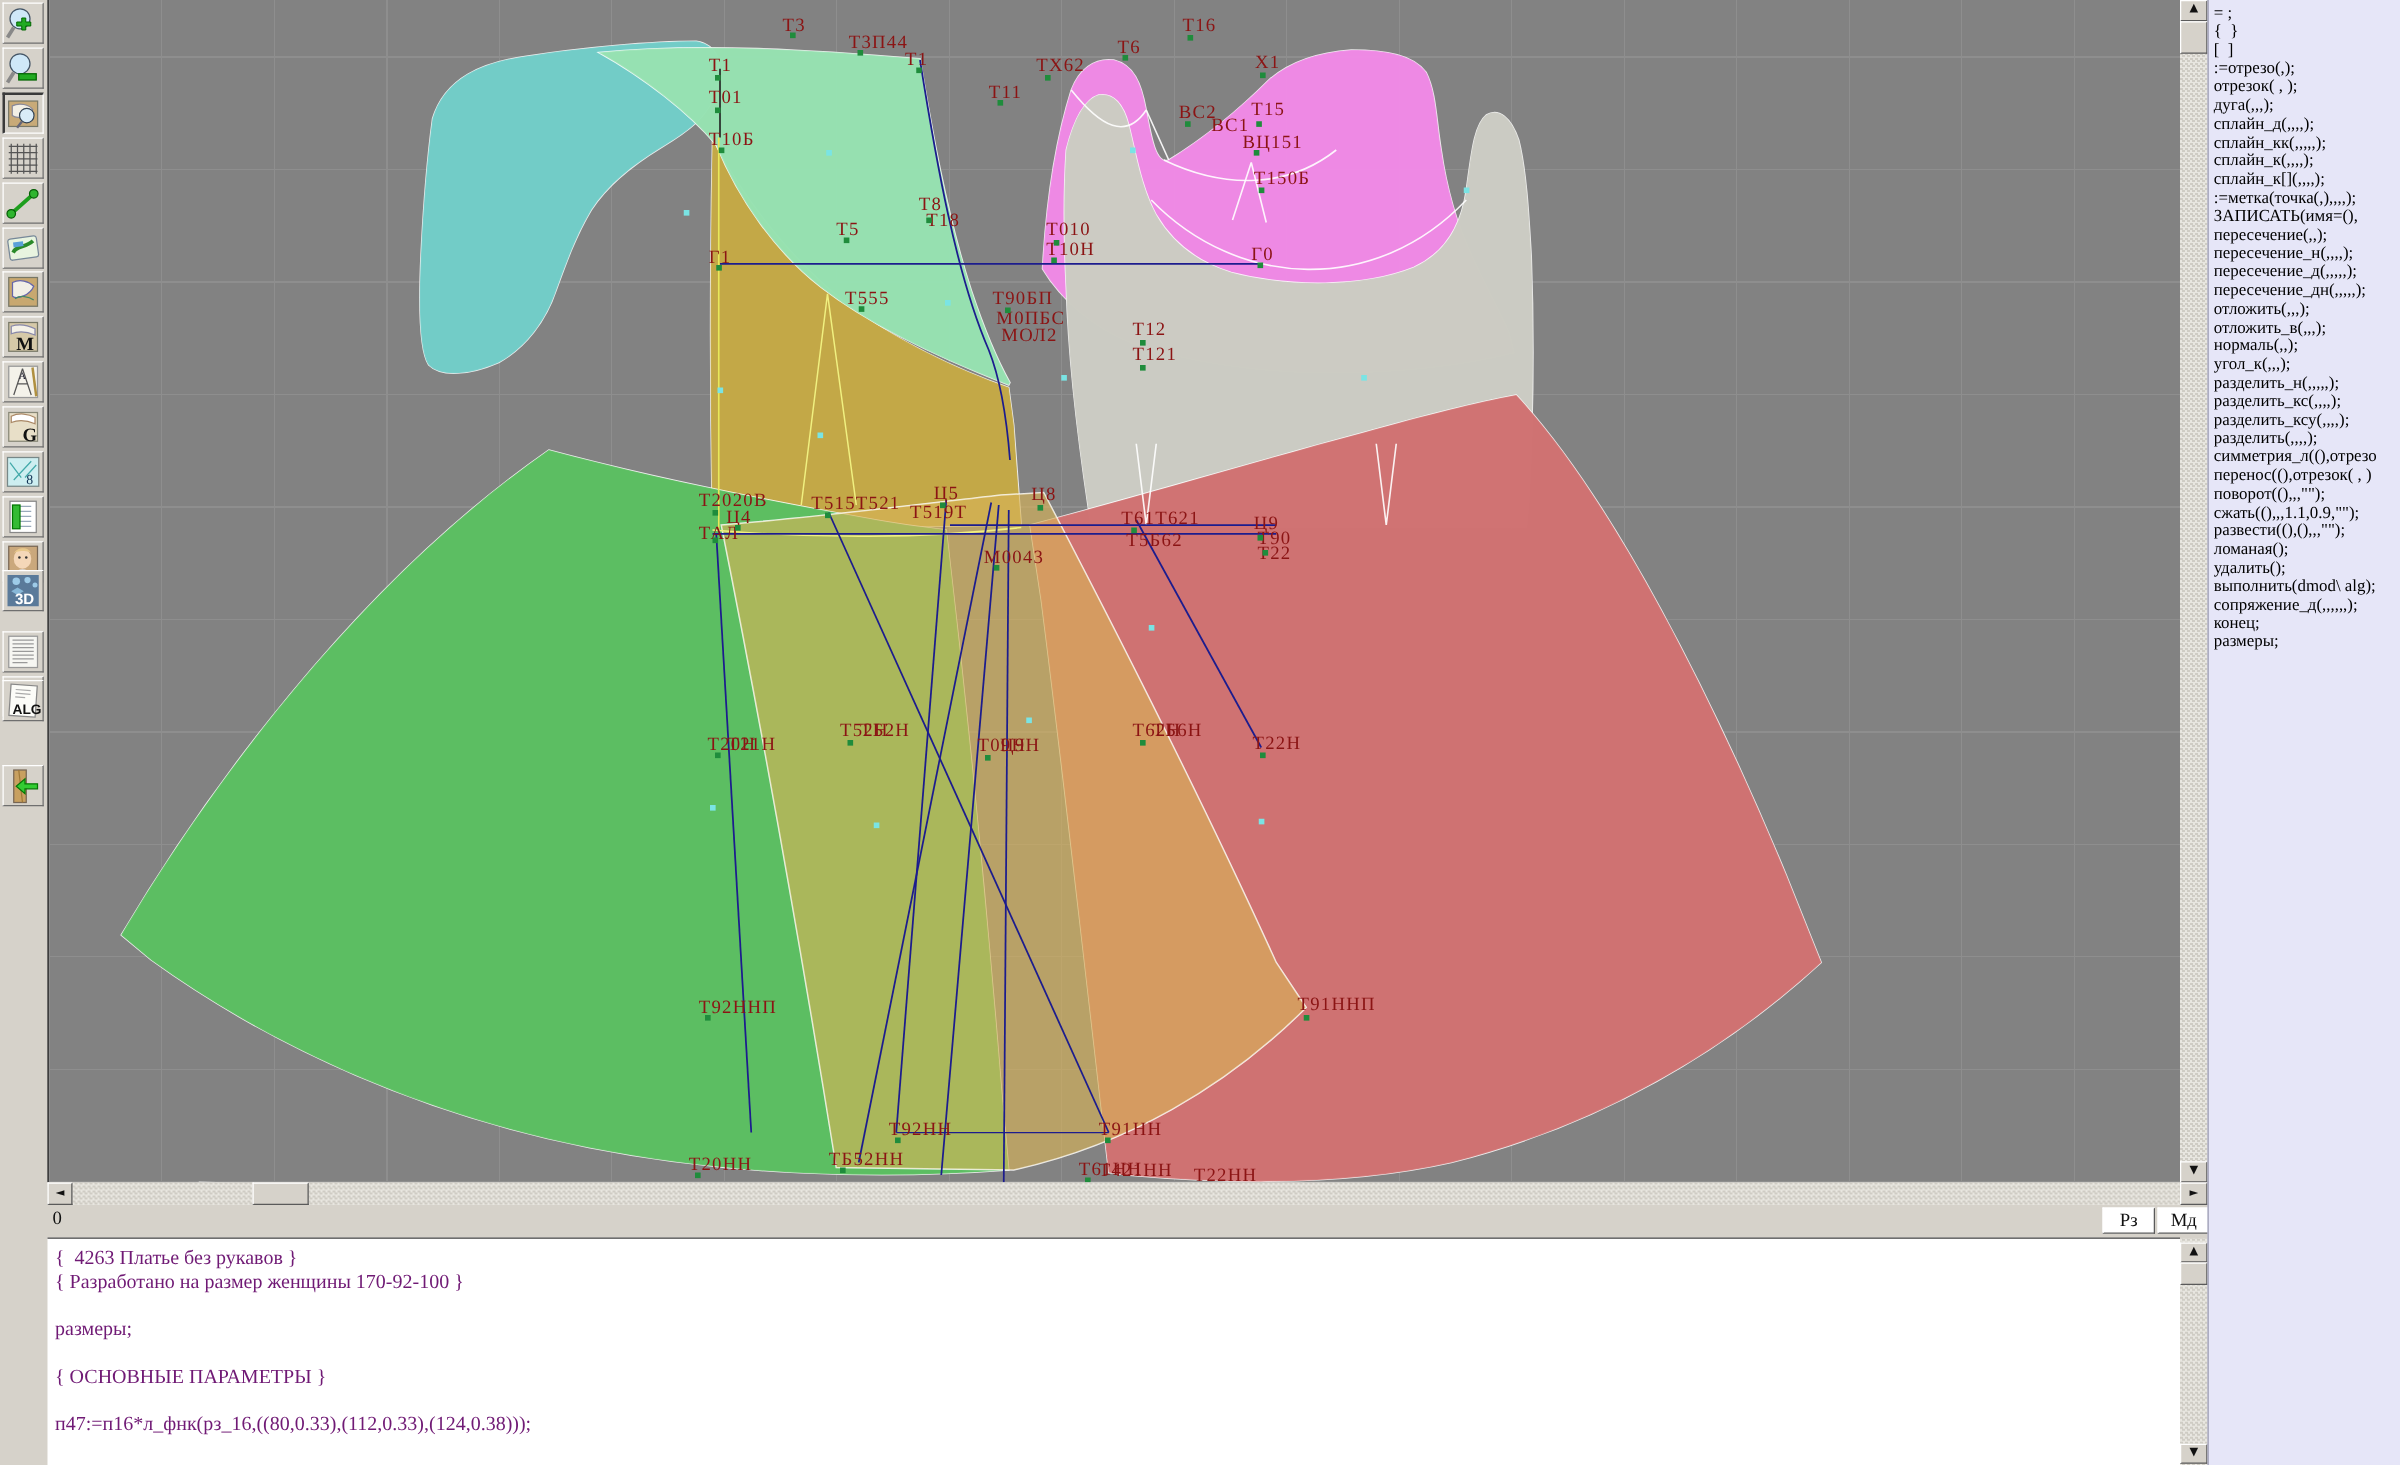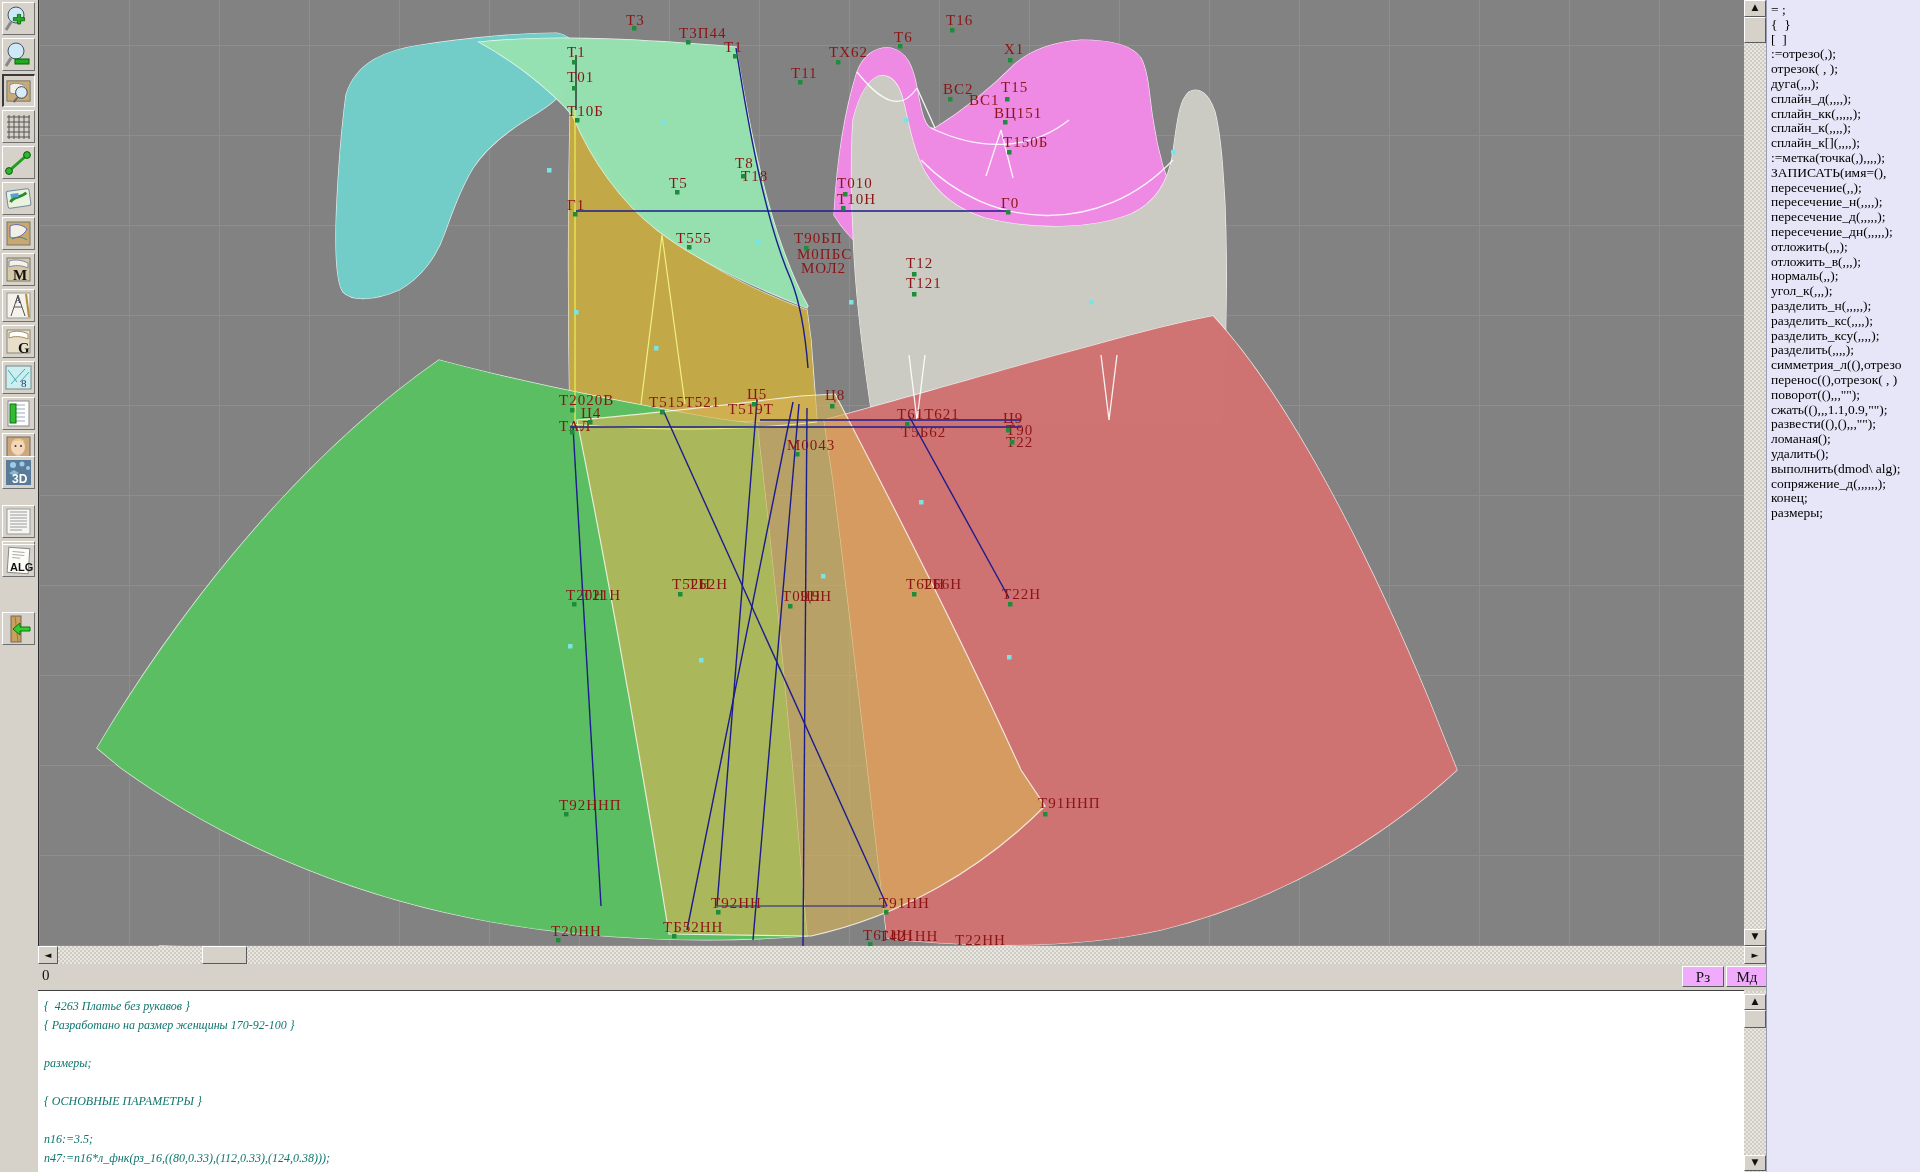--- a/index.html
+++ b/index.html
@@ -26,27 +26,27 @@
           border-right:1px solid #5a5a5a;border-bottom:1px solid #5a5a5a;box-sizing:border-box;
           font-size:9px;line-height:13px;text-align:center;color:#111;font-family:"DejaVu Sans",sans-serif;}
   .sb-track{position:absolute;background:#e8e6e0;
      background-image:repeating-conic-gradient(#cfccc4 0 25%,#e8e6e0 0 50%);background-size:4px 4px;}
   .sb-thumb{position:absolute;background:#d6d2ca;border-top:1px solid #fff;border-left:1px solid #fff;
           border-right:1px solid #5a5a5a;border-bottom:1px solid #5a5a5a;box-sizing:border-box;}
   
   #statusrow{position:absolute;left:0px;top:964px;width:1766px;height:26px;background:#d6d2ca;
              font-size:15px;color:#111;}
   #status-zero{position:absolute;left:42px;top:3px;}
-  .mode-btn{position:absolute;top:2px;width:42px;height:21px;background:#f0abfc;text-align:center;
+  .mode-btn{position:absolute;top:2px;width:42px;height:21px;background:#ffffff;text-align:center;
             font-size:15px;line-height:20px;border-top:1px solid #fff;border-left:1px solid #fff;
             border-right:1px solid #5a5a5a;border-bottom:1px solid #5a5a5a;box-sizing:border-box;}
   
   #codearea{position:absolute;left:38px;top:990px;width:1706px;height:182px;background:#fff;
             border-top:1px solid #404040;box-sizing:border-box;overflow:hidden;}
-  .codeline{font-size:12px;line-height:19px;color:#0f766e;white-space:pre;padding-left:6px;font-style:italic;}
+  .codeline{font-size:16px;line-height:19px;color:#701a75;white-space:pre;padding-left:6px;}
   
   #cmdpanel{position:absolute;left:1766px;top:0;width:154px;height:1172px;background:#e6e6f8;
             border-left:1px solid #9a9ab0;box-sizing:border-box;overflow:hidden;}
   .cmdline{font-size:13.5px;line-height:14.8px;color:#000;white-space:pre;padding-left:4px;}
 </style>
 </head>
 <body>
 
 <div id="app">
 
@@ -421,21 +421,20 @@
 
   <div id="codearea">
     <div id="codelines" style="padding-top:6px;">
         <div class="codeline">{  4263 Платье без рукавов }</div>
         <div class="codeline">{ Разработано на размер женщины 170-92-100 }</div>
         <div class="codeline"> </div>
         <div class="codeline">размеры;</div>
         <div class="codeline"> </div>
         <div class="codeline">{ ОСНОВНЫЕ ПАРАМЕТРЫ }</div>
         <div class="codeline"> </div>
-        <div class="codeline">п16:=3.5;</div>
         <div class="codeline">п47:=п16*л_фнк(рз_16,((80,0.33),(112,0.33),(124,0.38)));</div>
       </div>
   </div>
 
   <div>
     <div class="sb-track" style="left:1744px;top:991px;width:22px;height:181px;"></div>
     <div class="sb-btn" style="left:1744px;top:994px;width:22px;height:16px;">▲</div>
     <div class="sb-thumb" style="left:1744px;top:1010px;width:22px;height:18px;"></div>
     <div class="sb-btn" style="left:1744px;top:1155px;width:22px;height:16px;">▼</div>
   </div>

